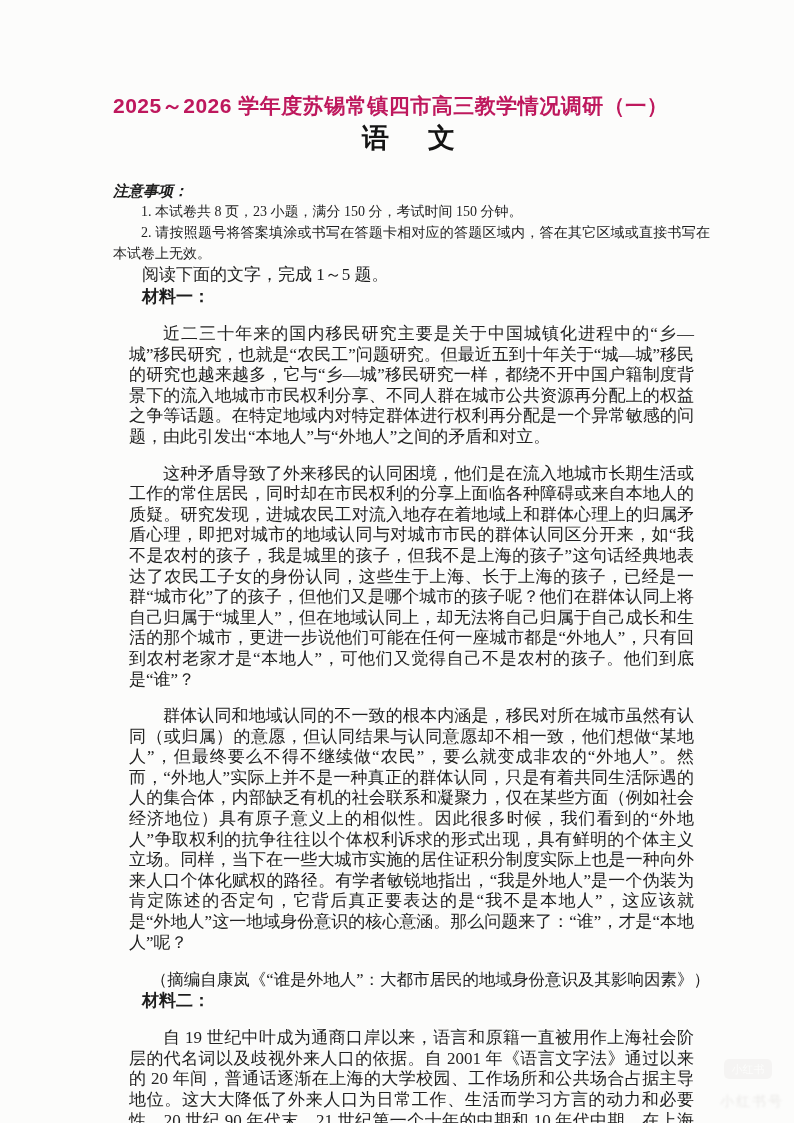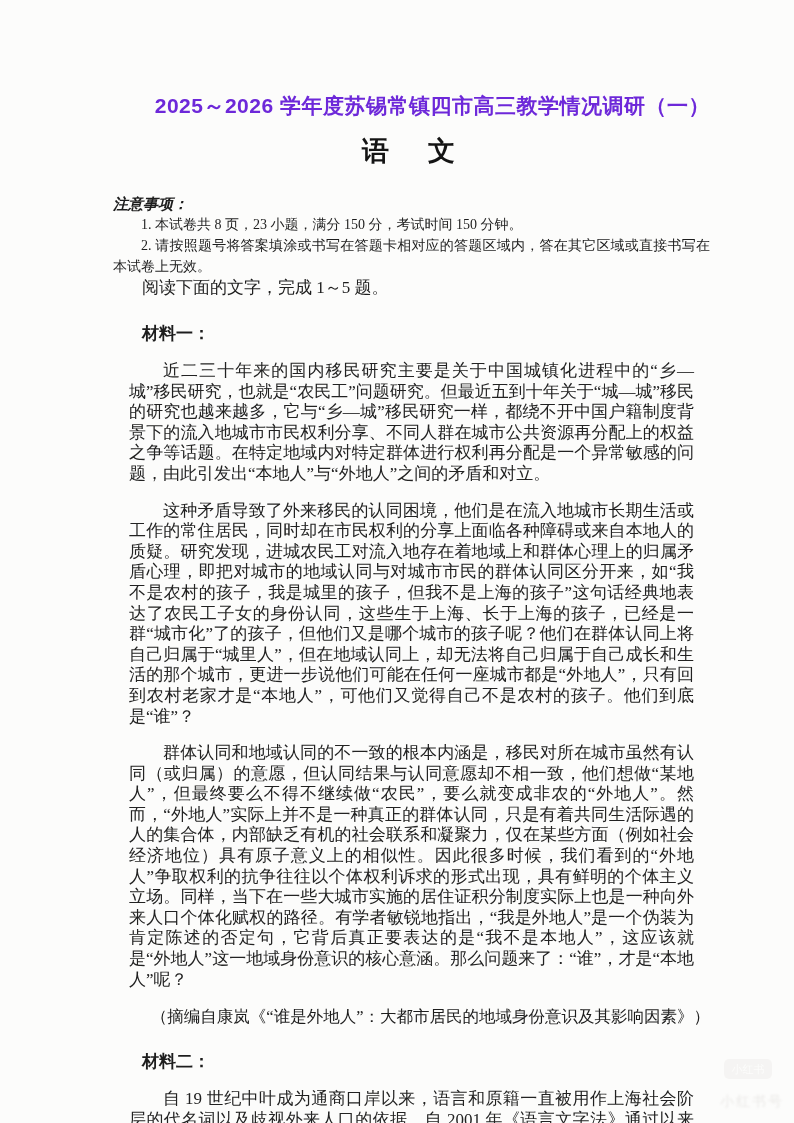--- a/index.html
+++ b/index.html
@@ -10,33 +10,33 @@
     background:#fcfcfb;
     color:#1d1d1d;
     font-family:"Liberation Serif", serif;
     box-sizing:border-box;
     padding:92px 84px 0 113px;
     overflow:hidden;
   }
   .content { width:597px; }
 
   .title {
-    text-align:right;
+    text-align:left;
     font-family:"Liberation Sans", sans-serif;
     font-weight:bold;
     font-size:21px;
     letter-spacing:0.5px;
-    color:#6d28d9;
+    color:#be185d;
   }
   .subject {
     text-align:center;
     font-family:"Liberation Sans", sans-serif;
     font-weight:bold;
     font-size:27px;
-    margin-top:13px;
+    margin-top:0;
     letter-spacing:6px;
     color:#141414;
   }
 
   .notice-heading {
     margin-top:25px;
     font-family:"Liberation Sans", sans-serif;
     font-weight:bold;
     font-size:15px;
     line-height:20px;
@@ -67,21 +67,20 @@
     font-size:17px;
     line-height:22px;
     text-indent:1.7em;
   }
   .material-label {
     font-family:"Liberation Sans", sans-serif;
     font-weight:bold;
     font-size:17px;
     line-height:22px;
     text-indent:1.7em;
-    margin-top:24px;
   }
   .material-paragraph {
     margin:16px;
     font-size:17px;
     line-height:20.6px;
     text-indent:2em;
     text-align:justify;
     color:#222;
   }
   .attribution {

